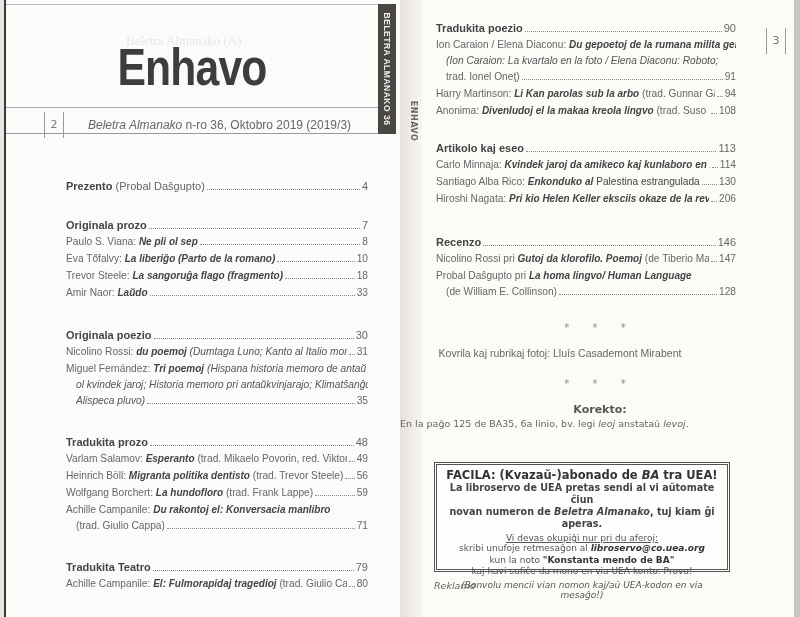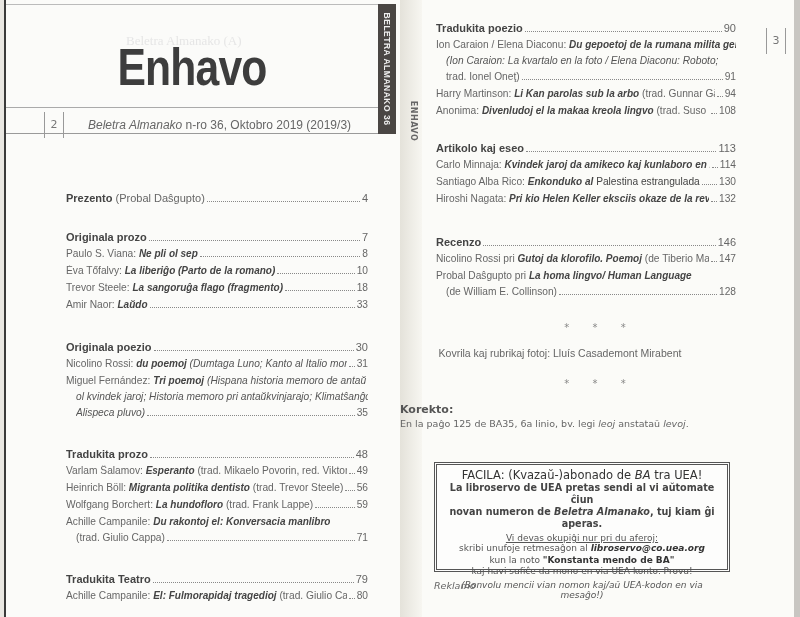--- a/index.html
+++ b/index.html
@@ -37,25 +37,25 @@
   
   .page-right { position: absolute; left: 400px; top: 0; width: 400px; height: 617px; background: #fbfbf8; }
   .gutter { position: absolute; left: 0; top: 0; width: 22px; height: 617px; background: linear-gradient(to right, #e4e2da, #f7f6f1); }
   .spine-right { position: absolute; left: 8px; top: 92px; width: 10px; height: 58px; }
   .spine-right span { position: absolute; left: 50%; top: 50%; transform: translate(-50%,-50%) rotate(90deg); white-space: nowrap; font-size: 8px; font-weight: bold; color: #666; letter-spacing: 0.5px; }
   .right-edge { position: absolute; right: 0; top: 0; width: 6px; height: 617px; background: #c8c6c2; }
   .page-num-right { position: absolute; left: 366px; top: 28px; width: 20px; height: 26px; border-left: 1px solid #999; border-right: 1px solid #999; text-align: center; font-size: 11px; line-height: 26px; color: #777; }
 
   .stars { position: absolute; left: 0; width: 400px; text-align: center; font-size: 10px; color: #888; letter-spacing: 10px; }
   .credit { position: absolute; left: 0; width: 320px; top: 347px; text-align: center; font-size: 10.5px; color: #666; font-family: "Liberation Sans", sans-serif; }
-  .korekto-h { position: absolute; left: 0; width: 400px; top: 403px; text-align: left; font-size: 11px; font-weight: bold; color: #555; }
+  .korekto-h { position: absolute; left: 0; width: 400px; top: 403px; text-align: center; font-size: 11px; font-weight: bold; color: #555; }
   .korekto-t { position: absolute; left: 0; width: 400px; top: 418px; text-align: left; font-size: 9.5px; color: #666; }
 
   .ad { position: absolute; left: 34px; top: 462px; width: 296px; height: 110px; border: 3px double #555; padding: 3px 4px; text-align: center; font-family: "DejaVu Sans", sans-serif; color: #333; background: #fdfdfc; }
-  .ad .h { font-weight: normal; font-size: 11.5px; color: #333; }
+  .ad .h { font-weight: bold; font-size: 11.5px; color: #333; }
   .ad .b { font-weight: bold; font-size: 9.6px; line-height: 12px; color: #444; }
   .ad .u { font-size: 9px; text-decoration: underline; margin-top: 3px; color: #555; }
   .ad .n { font-size: 9px; line-height: 11.5px; color: #555; }
   .ad .n b { color: #333; }
   .ad .f { font-size: 9px; font-style: italic; color: #555; margin-top: 2px; }
   .reklamo { position: absolute; left: 34px; width: 296px; top: 580px; text-align: left; font-size: 9.5px; font-style: italic; color: #666; }
 </style>
 </head>
 <body>
 
@@ -69,21 +69,21 @@
         <div class="page-num-box">2</div>
         <div class="issue-line"><i>Beletra Almanako</i><span> n-ro 36, Oktobro 2019 (2019/3)</span></div>
       </div>
     </div>
     <div class="spine-left">
         <span>BELETRA ALMANAKO 36</span>
       </div>
 
     <div class="toc toc-left">
 
-      <div class="section" style="margin-top:12px">
+      <div class="section" style="margin-top:0">
         <div class="row head">
             <span class="txt"><span>Prezento</span><span style="font-weight:normal;color:#666"> (Probal Daŝgupto)</span></span>
             <span class="dots"></span>
             <span class="pg">4</span>
           </div>
       </div>
 
       <div class="section" style="margin-top:22px">
         <div class="row head">
             <span class="txt">Originala prozo</span>
@@ -233,21 +233,21 @@
             <span class="pg">114</span>
           </div>
         <div class="row">
             <span class="txt"><span>Santiago Alba Rico: </span><span class="itb">Enkonduko al</span><span style="color:#444"> Palestina estrangulada</span></span>
             <span class="dots"></span>
             <span class="pg">130</span>
           </div>
         <div class="row">
             <span class="txt"><span>Hiroshi Nagata: </span><span class="itb">Pri kio Helen Keller eksciis okaze de la revelacio?</span></span>
             <span class="dots"></span>
-            <span class="pg">132</span>
+            <span class="pg">206</span>
           </div>
       </div>
 
       <div class="section" style="margin-top:26px">
         <div class="row head">
             <span class="txt">Recenzo</span>
             <span class="dots"></span>
             <span class="pg">146</span>
           </div>
         <div class="row">

